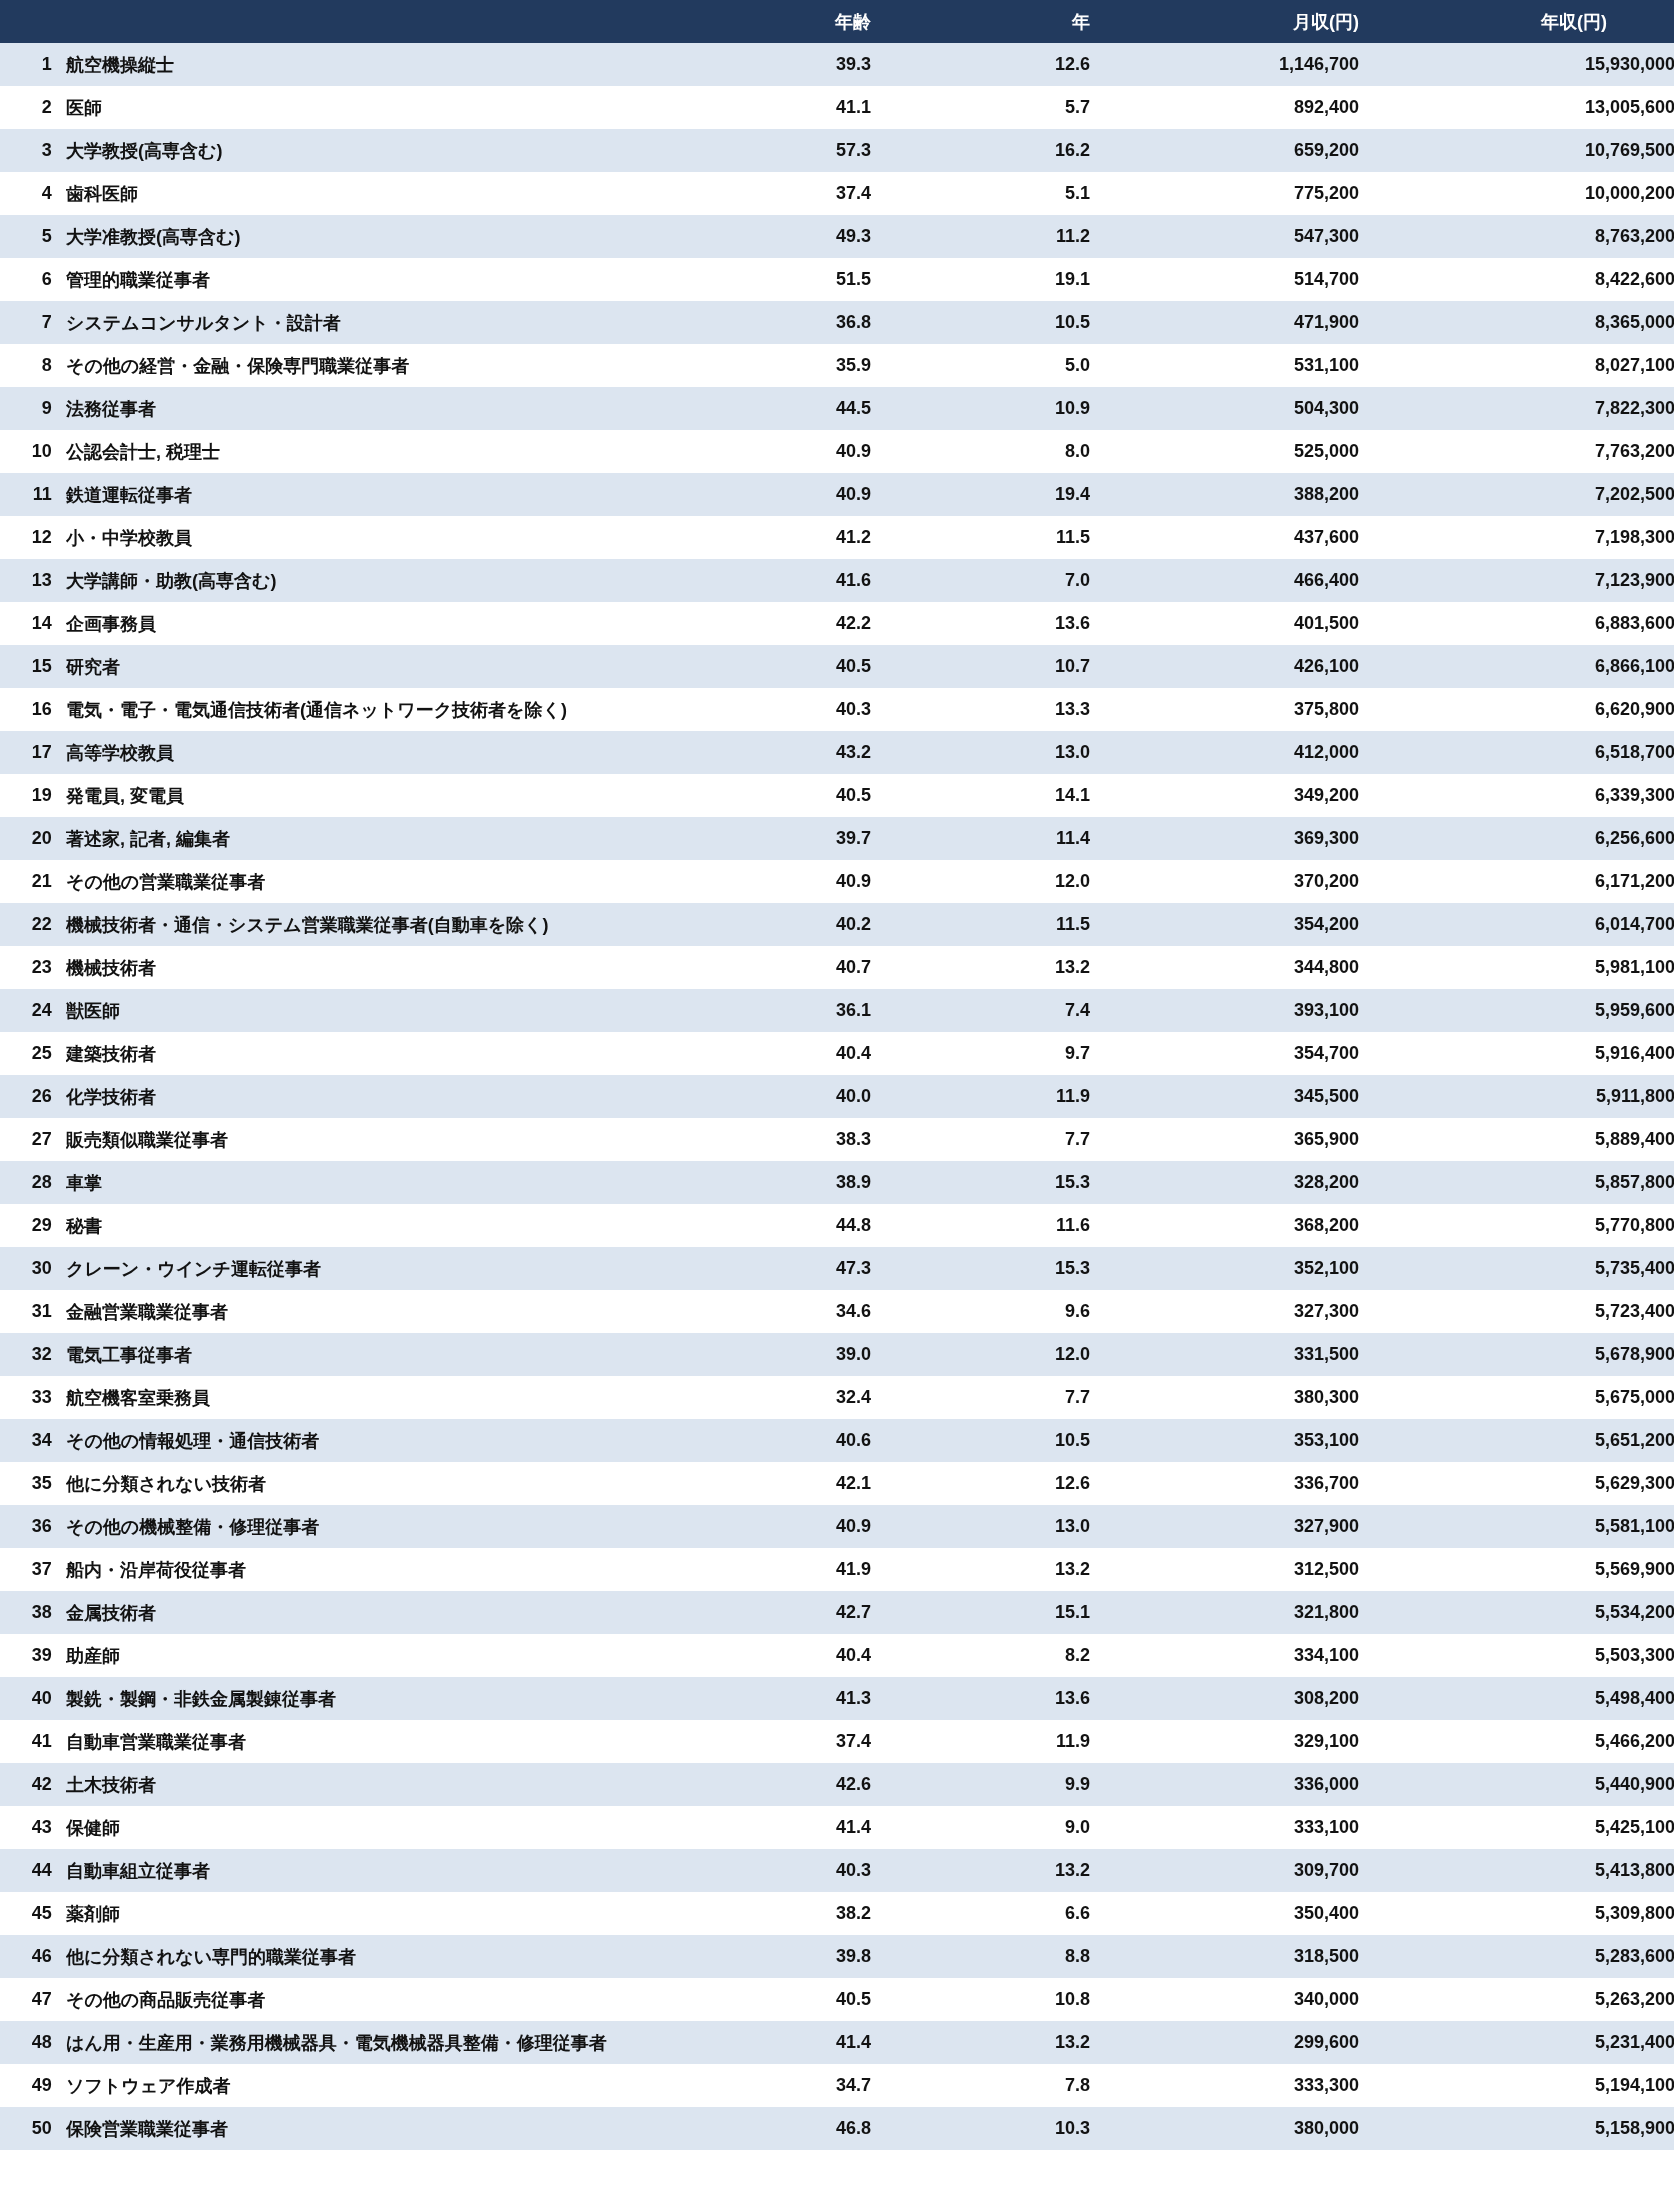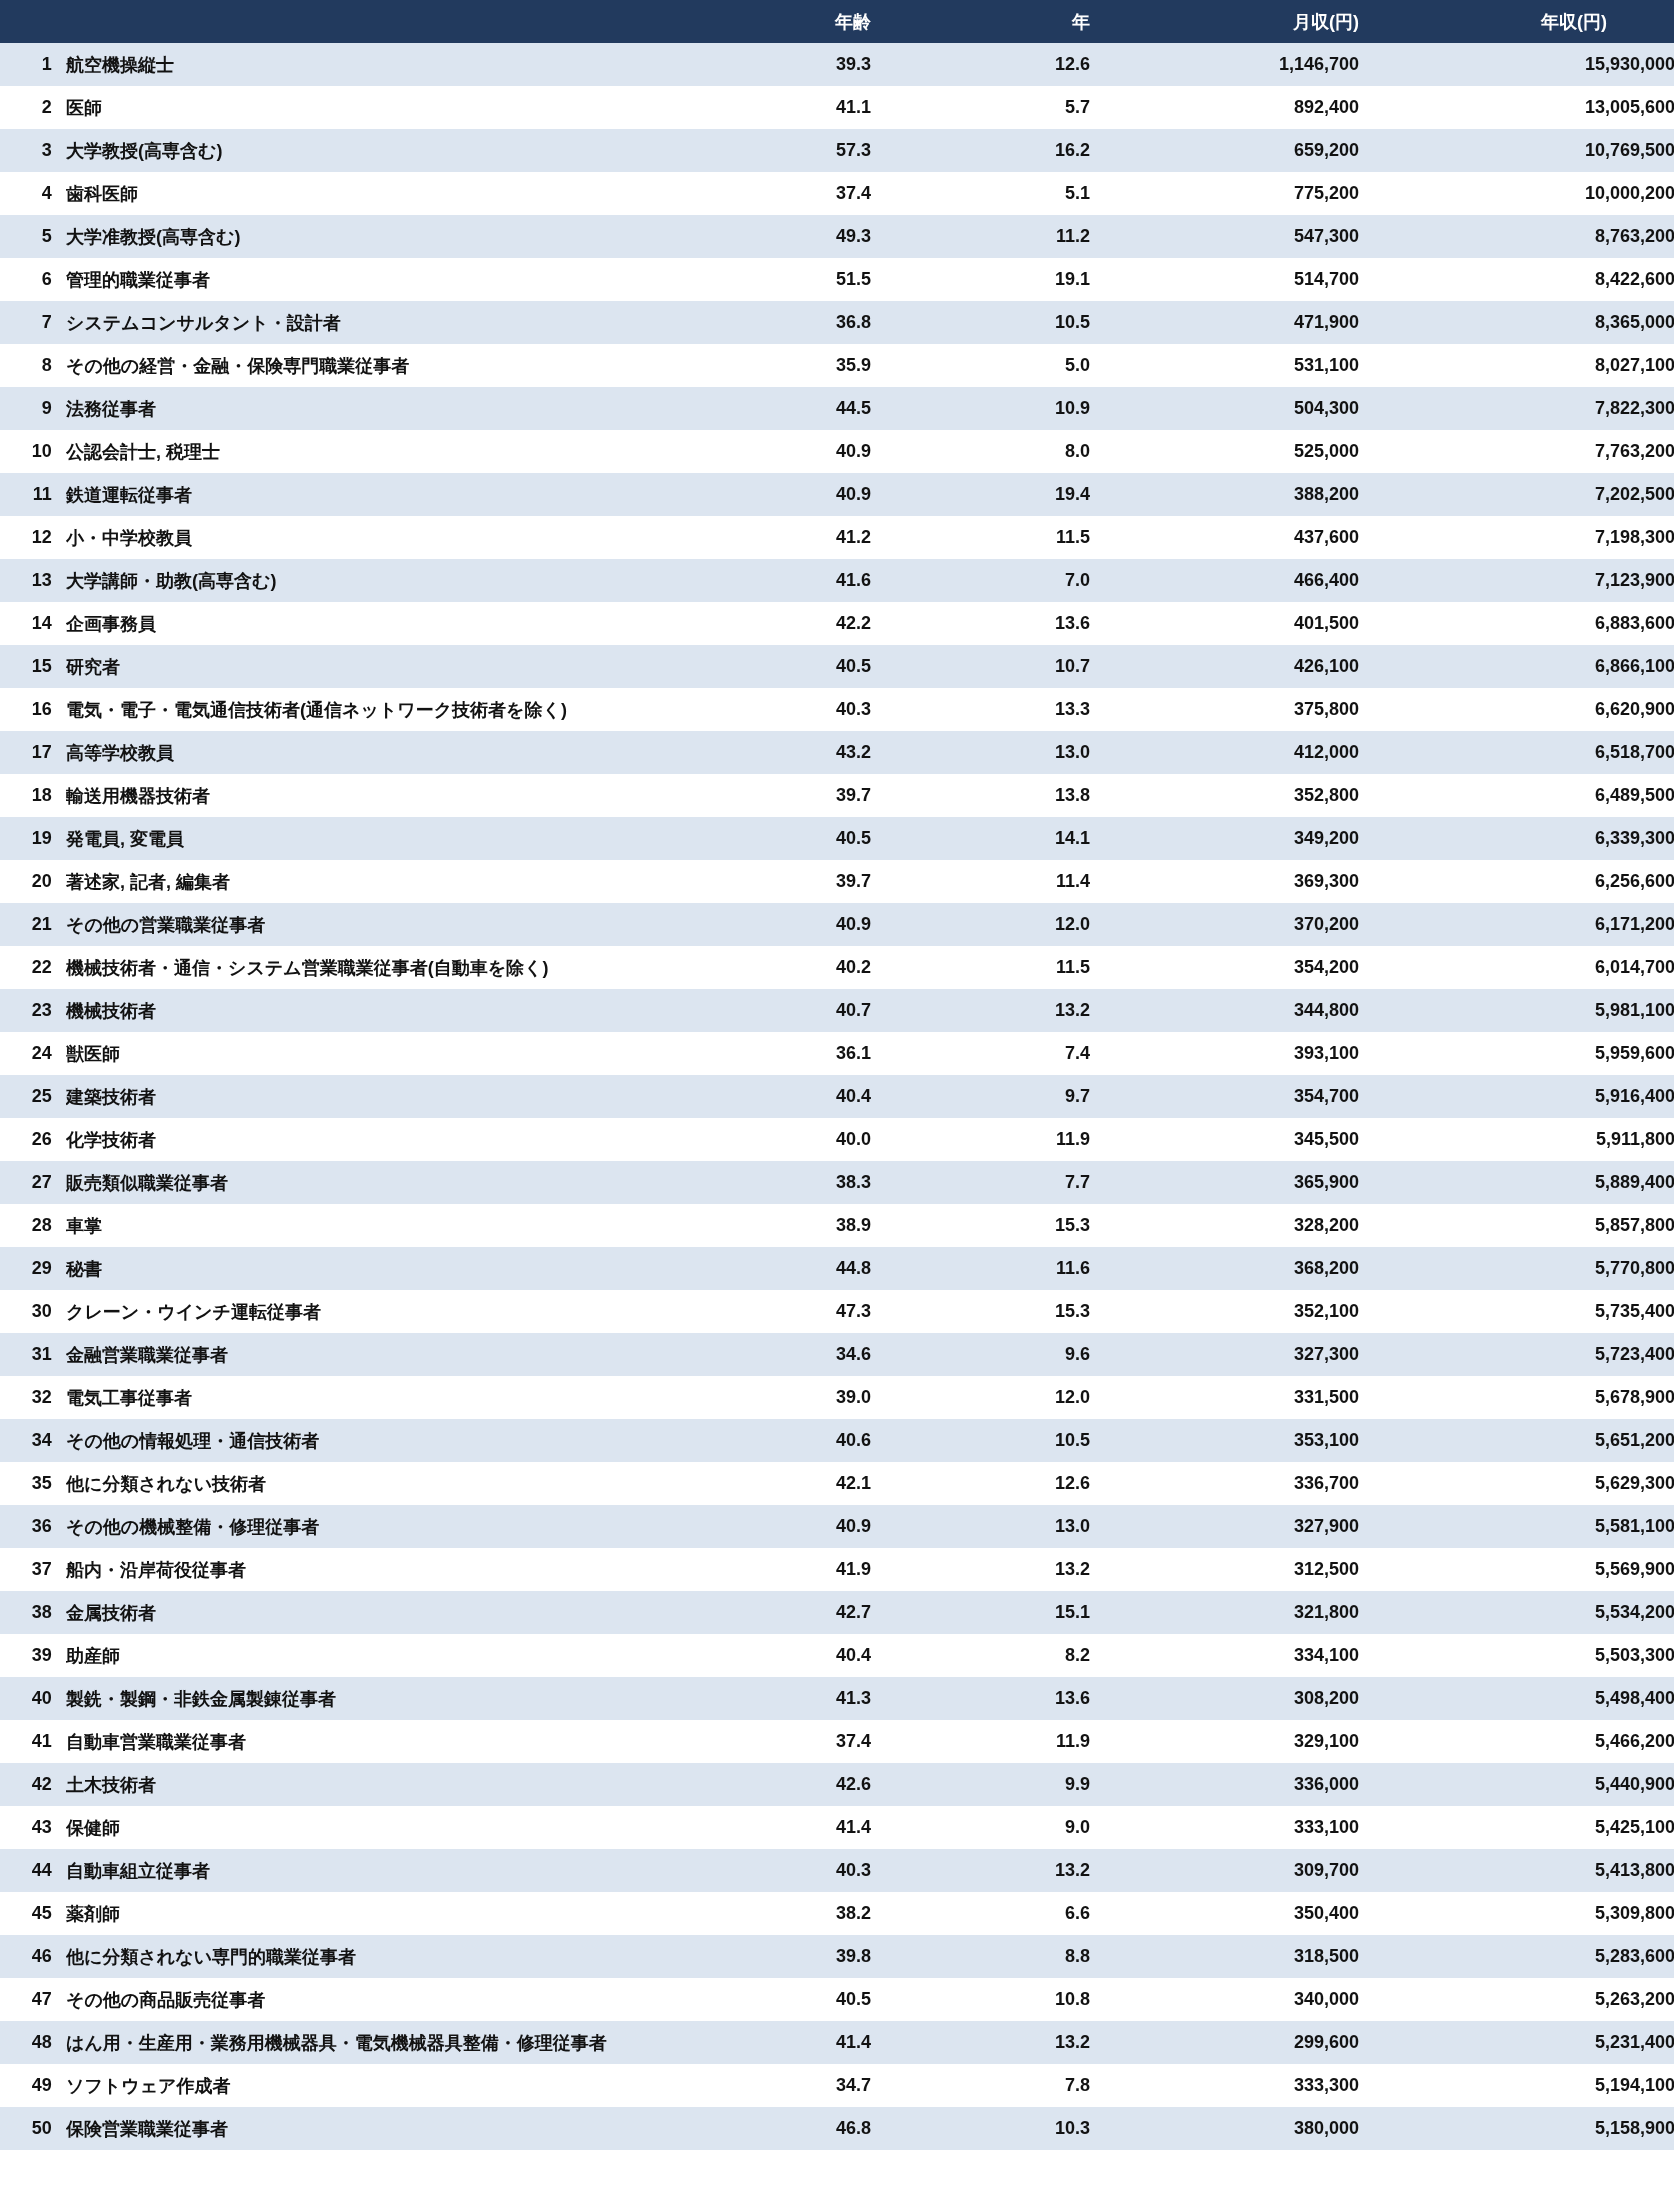--- a/index.html
+++ b/index.html
@@ -209,28 +209,20 @@
         </tr>
         <tr>
           <td class="rank">17</td>
           <td class="occ">高等学校教員</td>
           <td class="num">43.2</td>
           <td class="num">13.0</td>
           <td class="num">412,000</td>
           <td class="num annual">6,518,700</td>
         </tr>
         <tr>
-          <td class="rank">18</td>
-          <td class="occ">輸送用機器技術者</td>
-          <td class="num">39.7</td>
-          <td class="num">13.8</td>
-          <td class="num">352,800</td>
-          <td class="num annual">6,489,500</td>
-        </tr>
-        <tr>
           <td class="rank">19</td>
           <td class="occ">発電員, 変電員</td>
           <td class="num">40.5</td>
           <td class="num">14.1</td>
           <td class="num">349,200</td>
           <td class="num annual">6,339,300</td>
         </tr>
         <tr>
           <td class="rank">20</td>
           <td class="occ">著述家, 記者, 編集者</td>
@@ -327,20 +319,28 @@
           <td class="num">327,300</td>
           <td class="num annual">5,723,400</td>
         </tr>
         <tr>
           <td class="rank">32</td>
           <td class="occ">電気工事従事者</td>
           <td class="num">39.0</td>
           <td class="num">12.0</td>
           <td class="num">331,500</td>
           <td class="num annual">5,678,900</td>
+        </tr>
+        <tr>
+          <td class="rank">33</td>
+          <td class="occ">航空機客室乗務員</td>
+          <td class="num">32.4</td>
+          <td class="num">7.7</td>
+          <td class="num">380,300</td>
+          <td class="num annual">5,675,000</td>
         </tr>
         <tr>
           <td class="rank">34</td>
           <td class="occ">その他の情報処理・通信技術者</td>
           <td class="num">40.6</td>
           <td class="num">10.5</td>
           <td class="num">353,100</td>
           <td class="num annual">5,651,200</td>
         </tr>
         <tr>

